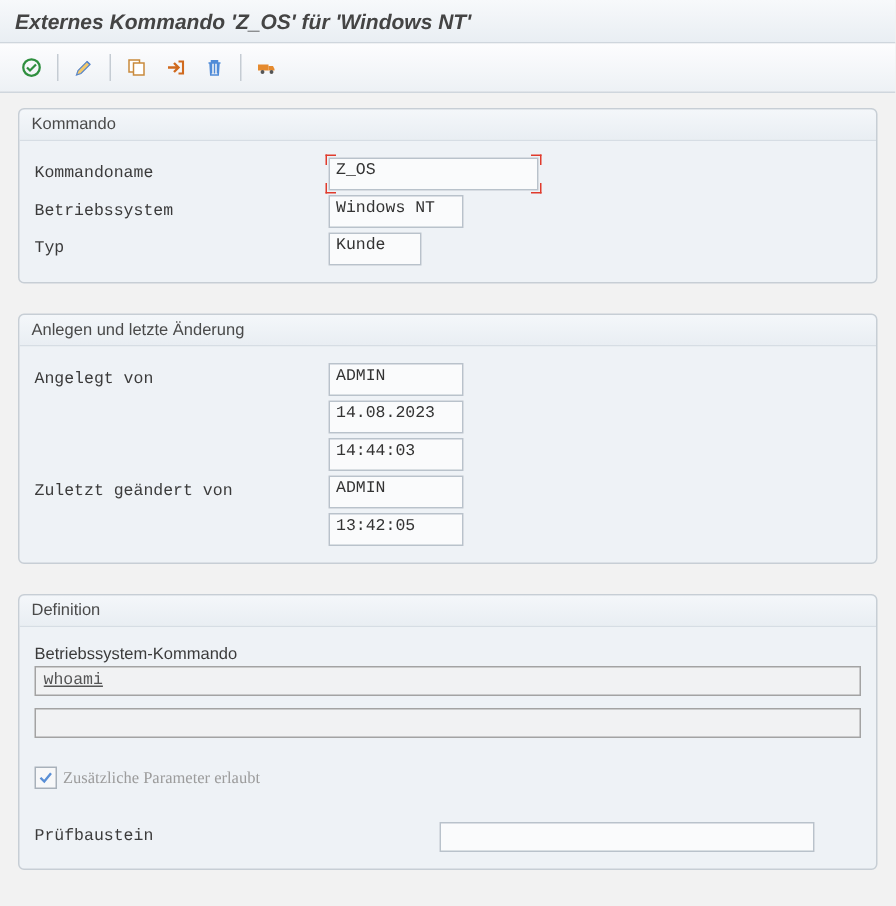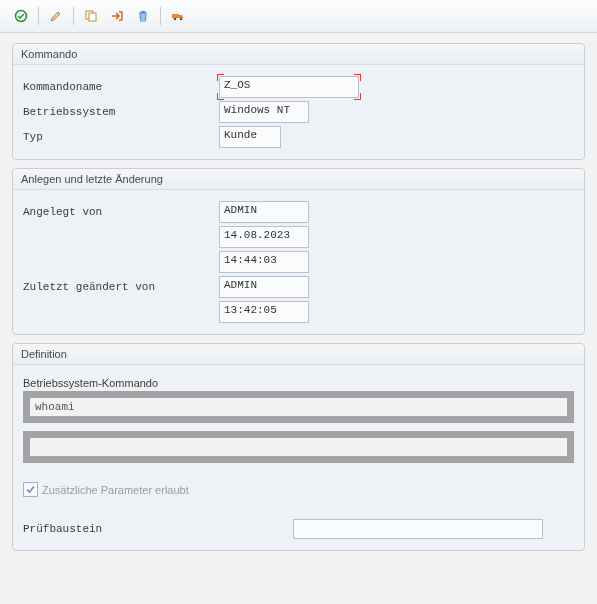--- a/index.html
+++ b/index.html
@@ -48,21 +48,21 @@
     margin: 0 4px;
   }
 
   .content {
     padding: 10px 12px;
   }
   .groupbox {
     border: 1px solid #c7ced5;
     border-radius: 4px;
     background: #eef2f6;
-    margin-bottom: 8px;
+    margin-bottom: 20px;
   }
   .groupbox .legend {
     font-size: 11px;
     color: #4a4a4a;
     padding: 4px 8px;
     background: linear-gradient(#f4f7fa,#e9eef3);
     border-bottom: 1px solid #d6dde4;
     border-top-left-radius: 4px;
     border-top-right-radius: 4px;
   }
@@ -111,32 +111,34 @@
   .focused-frame .br { bottom: -2px; right: -2px; border-bottom-width:1px; border-right-width:1px;}
 
   .section-label {
     color: #3b3b3b;
     margin: 4px 0 2px 0;
   }
   .txtinput {
     width: 100%;
     box-sizing: border-box;
     background: #f1f2f3;
-    border: 7px solid #a3a3a3;
+    border: 1px solid #a3a3a3;
     padding: 3px 5px;
     font-family: "Courier New", monospace;
     font-size: 11px;
     color: #555;
+    text-decoration: underline;
   }
 
   .chk-row {
     display: flex;
     align-items: center;
     margin: 3px 0;
     color: #9c9c9c;
+    font-family: Liberation Serif, serif;
   }
   .chk {
     width: 13px;
     height: 13px;
     border: 1px solid #a8b1ba;
     background: #f7f8f9;
     margin-right: 4px;
     display: inline-flex;
     align-items: center;
     justify-content: center;
@@ -152,20 +154,21 @@
     font-size: 11px;
     padding: 2px 4px;
   }
   .spacer8 { height: 8px; }
   .spacer16 { height: 16px; }
 </style>
 </head>
 <body>
 
 <div class="page">
+  <div class="title-bar">Externes Kommando 'Z_OS' für 'Windows NT'</div>
 
   <div class="toolbar">
     <span class="tb-btn">
       <svg width="14" height="14" viewBox="0 0 14 14">
           <circle cx="7" cy="7" r="5.5" fill="none" stroke="#2f8f3f" stroke-width="1.5"></circle>
           <path d="M4 7 L6 9 L10 5" fill="none" stroke="#2f8f3f" stroke-width="1.5"></path>
         </svg>
     </span>
     <span class="tb-sep"></span>
     <span class="tb-btn">

